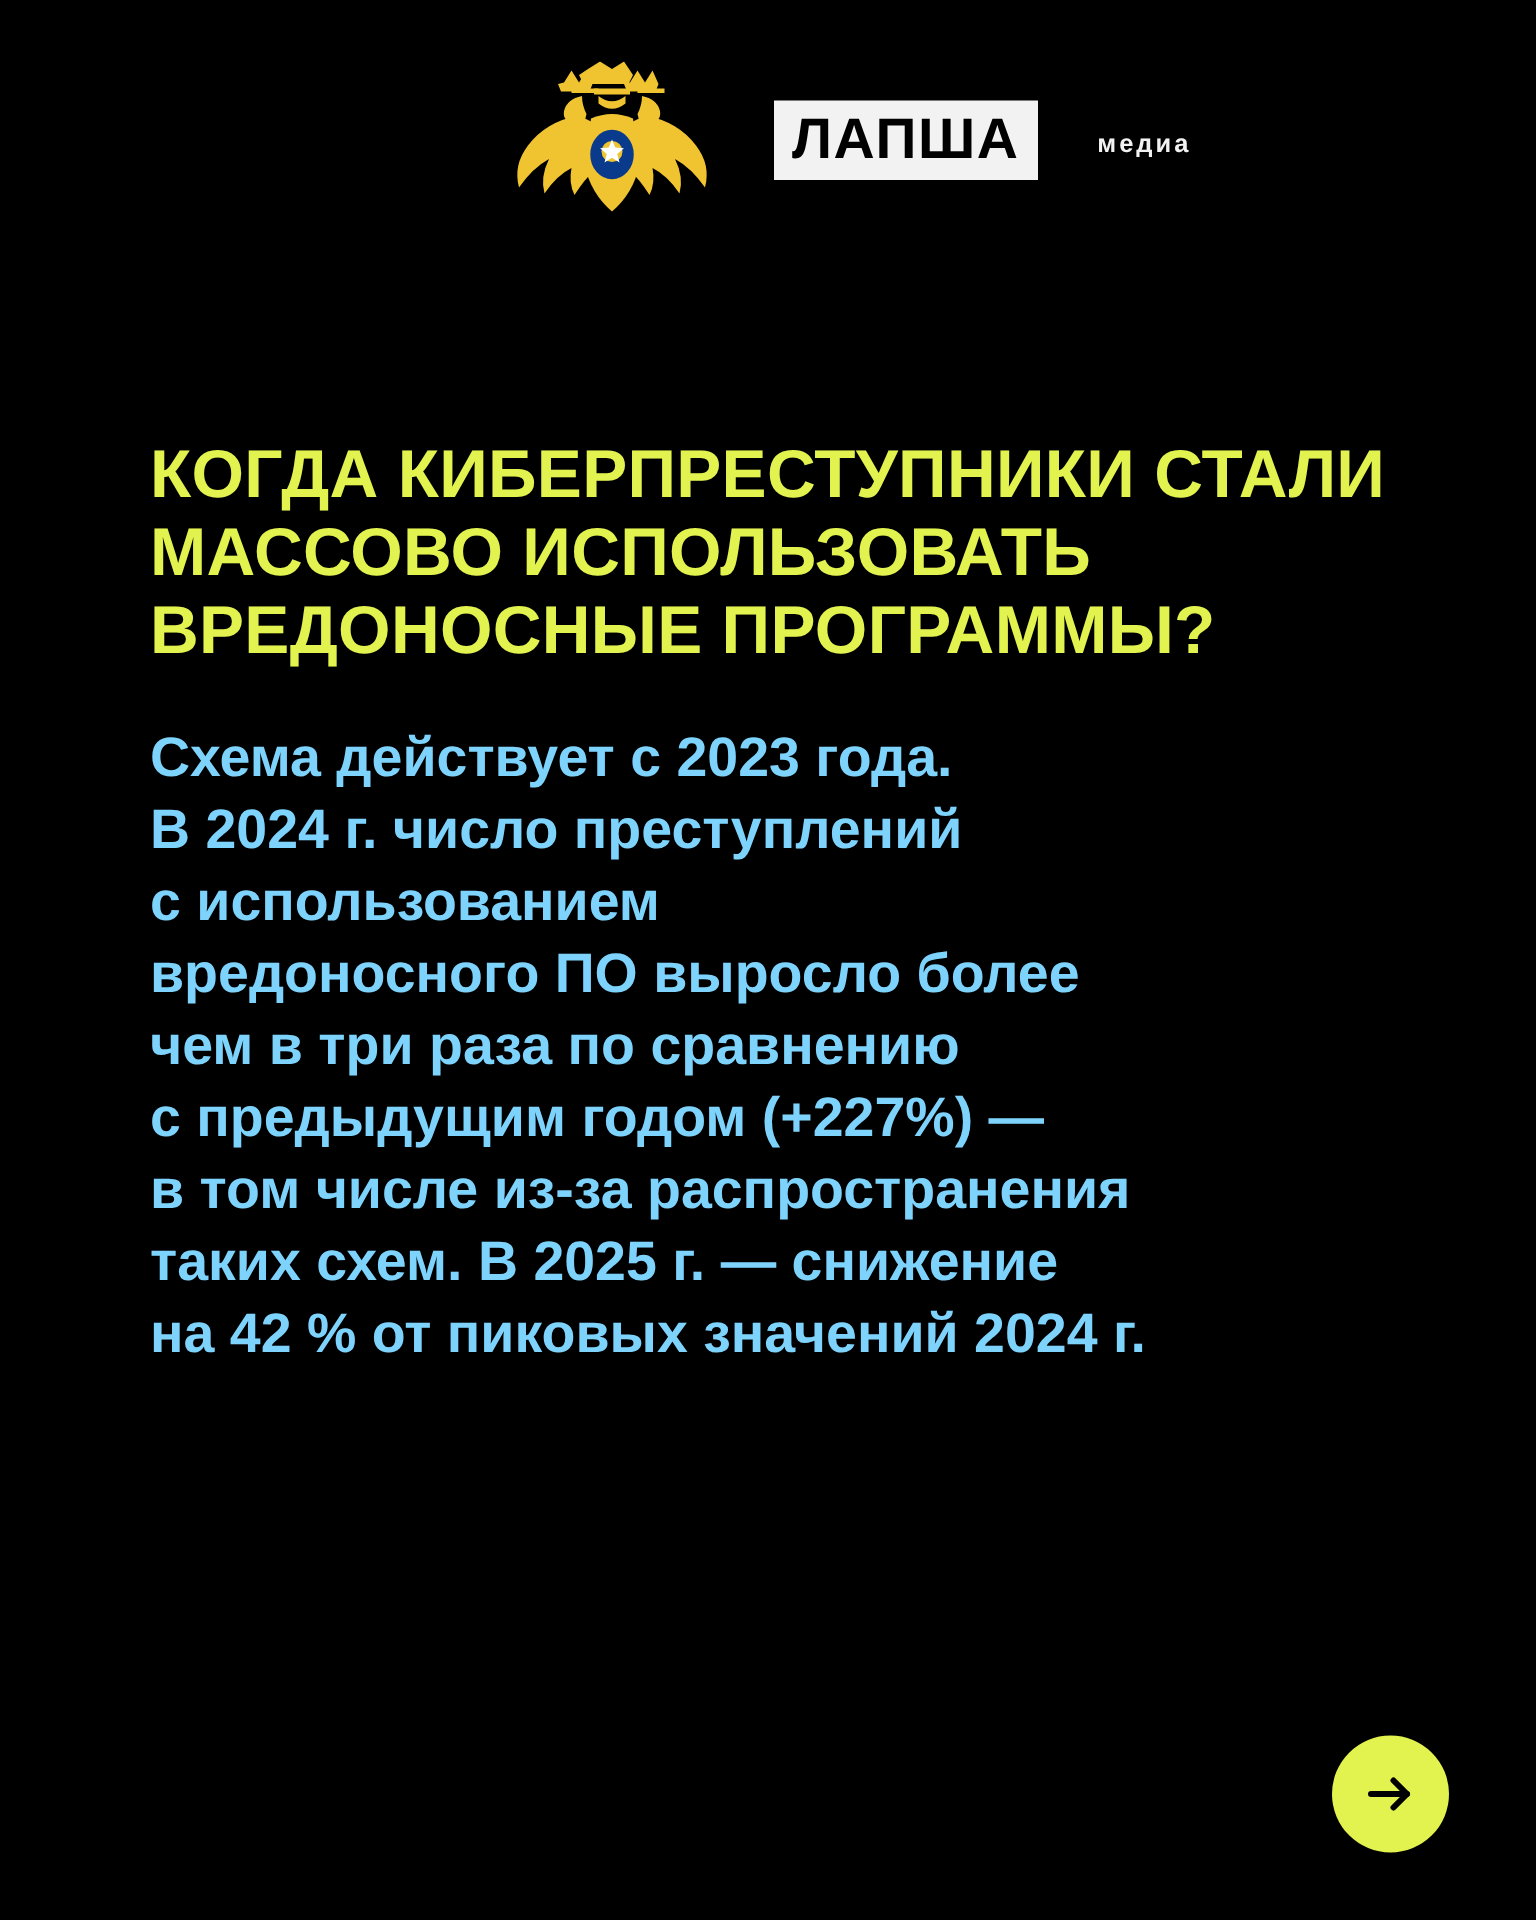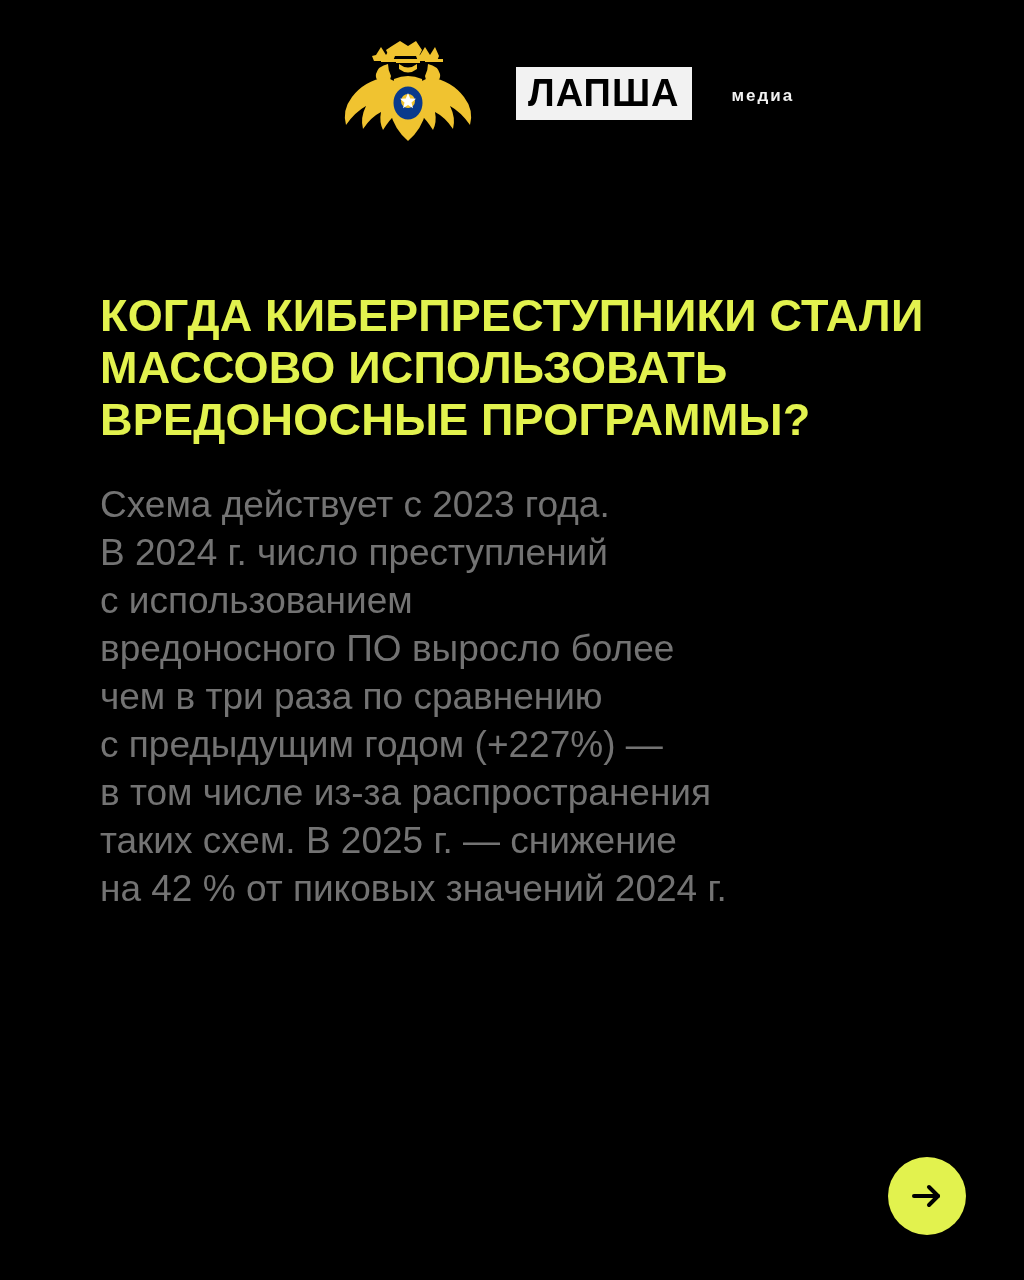--- a/index.html
+++ b/index.html
@@ -83,24 +83,24 @@
     font-size: 45px;
     line-height: 1.16;
     font-weight: 700;
     letter-spacing: 0.2px;
     text-transform: uppercase;
     margin: 0 0 34px 0;
     max-width: 830px;
   }
 
   .body-text {
-    color: #737373;
+    color: #7dd3fc;
     font-size: 37px;
     line-height: 1.30;
-    font-weight: 400;
+    font-weight: 700;
     margin: 0;
     max-width: 840px;
     white-space: pre-line;
   }
 
   
   .next-button {
     position: absolute;
     right: 58px;
     bottom: 45px;

